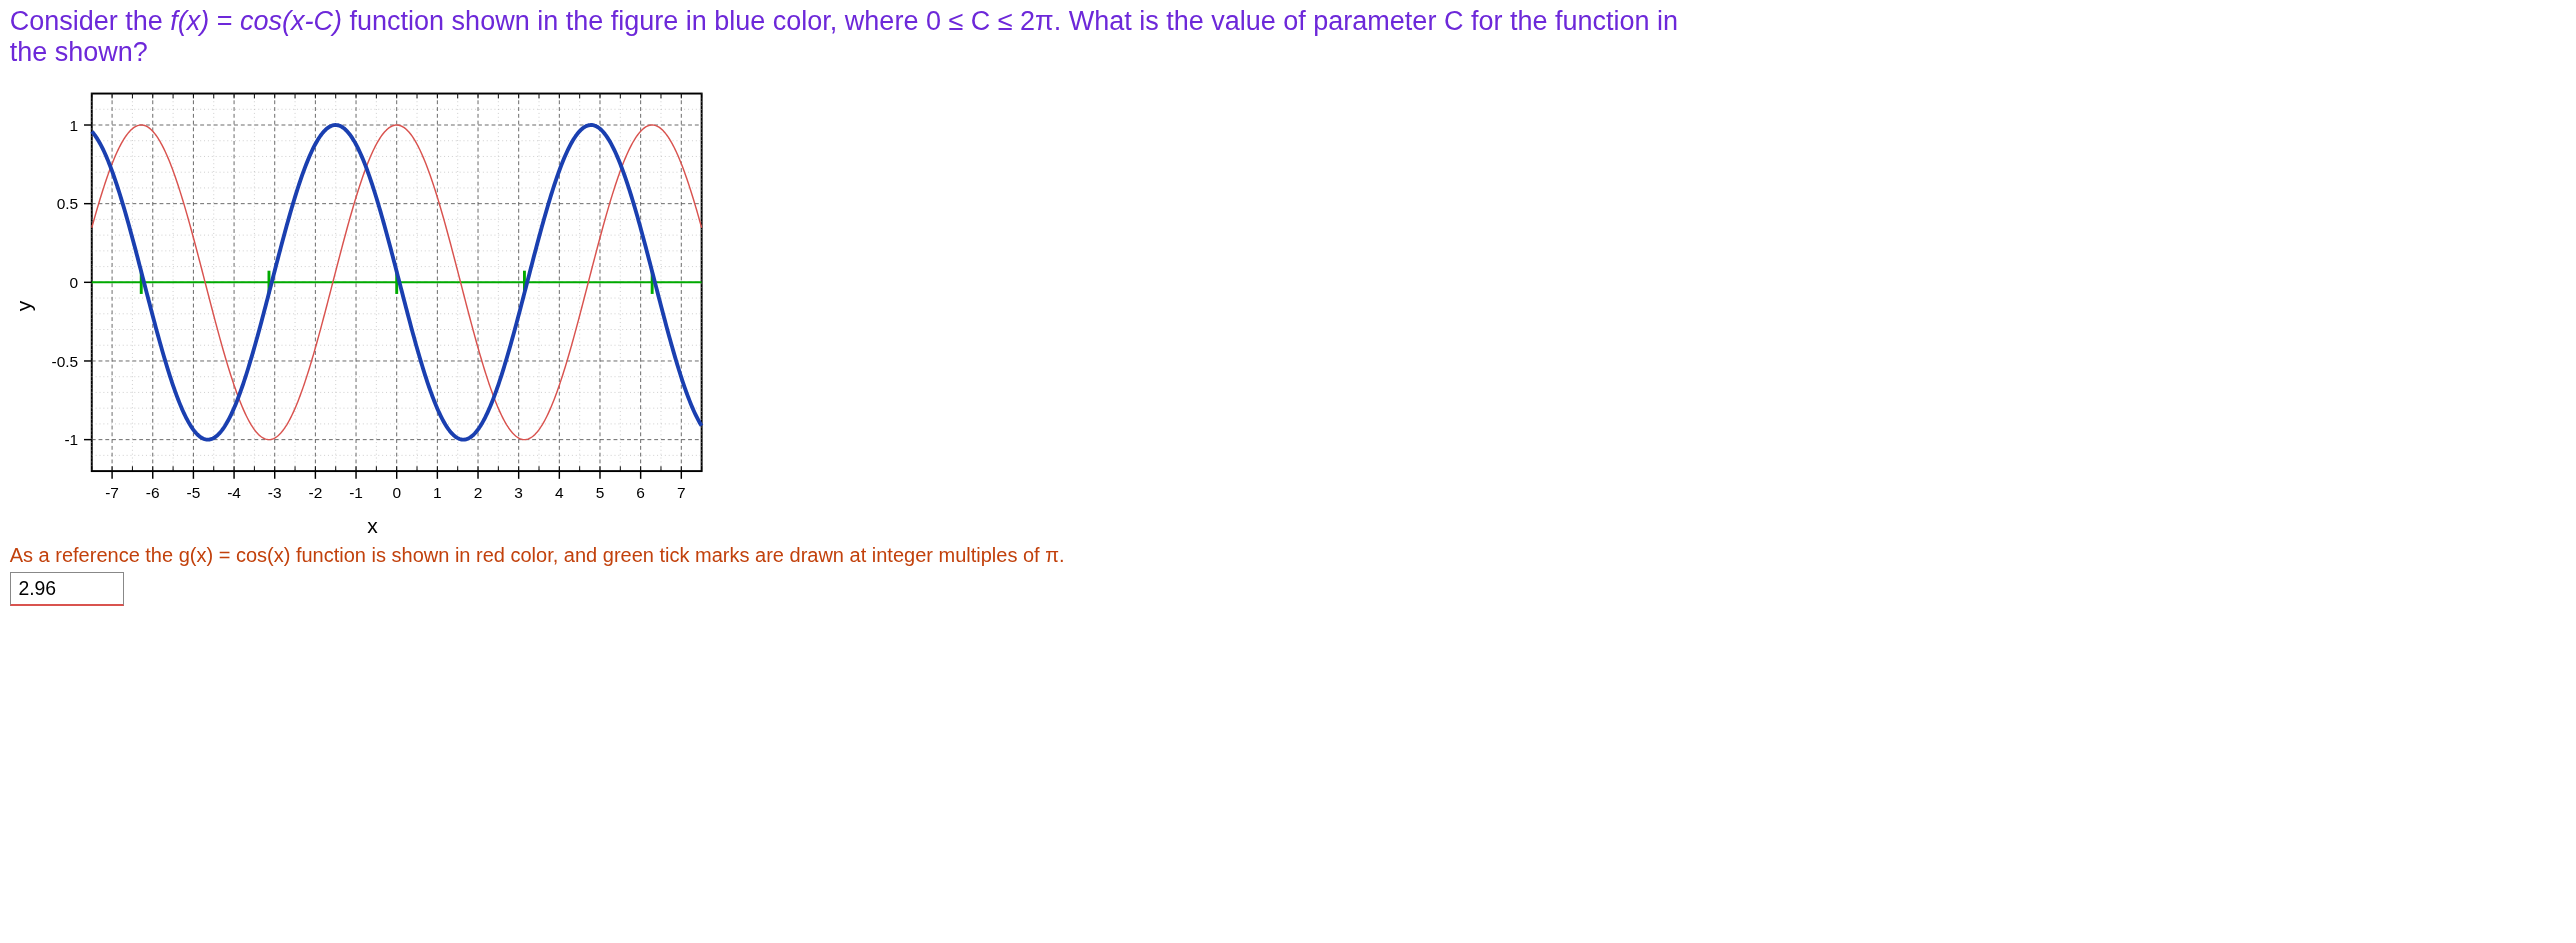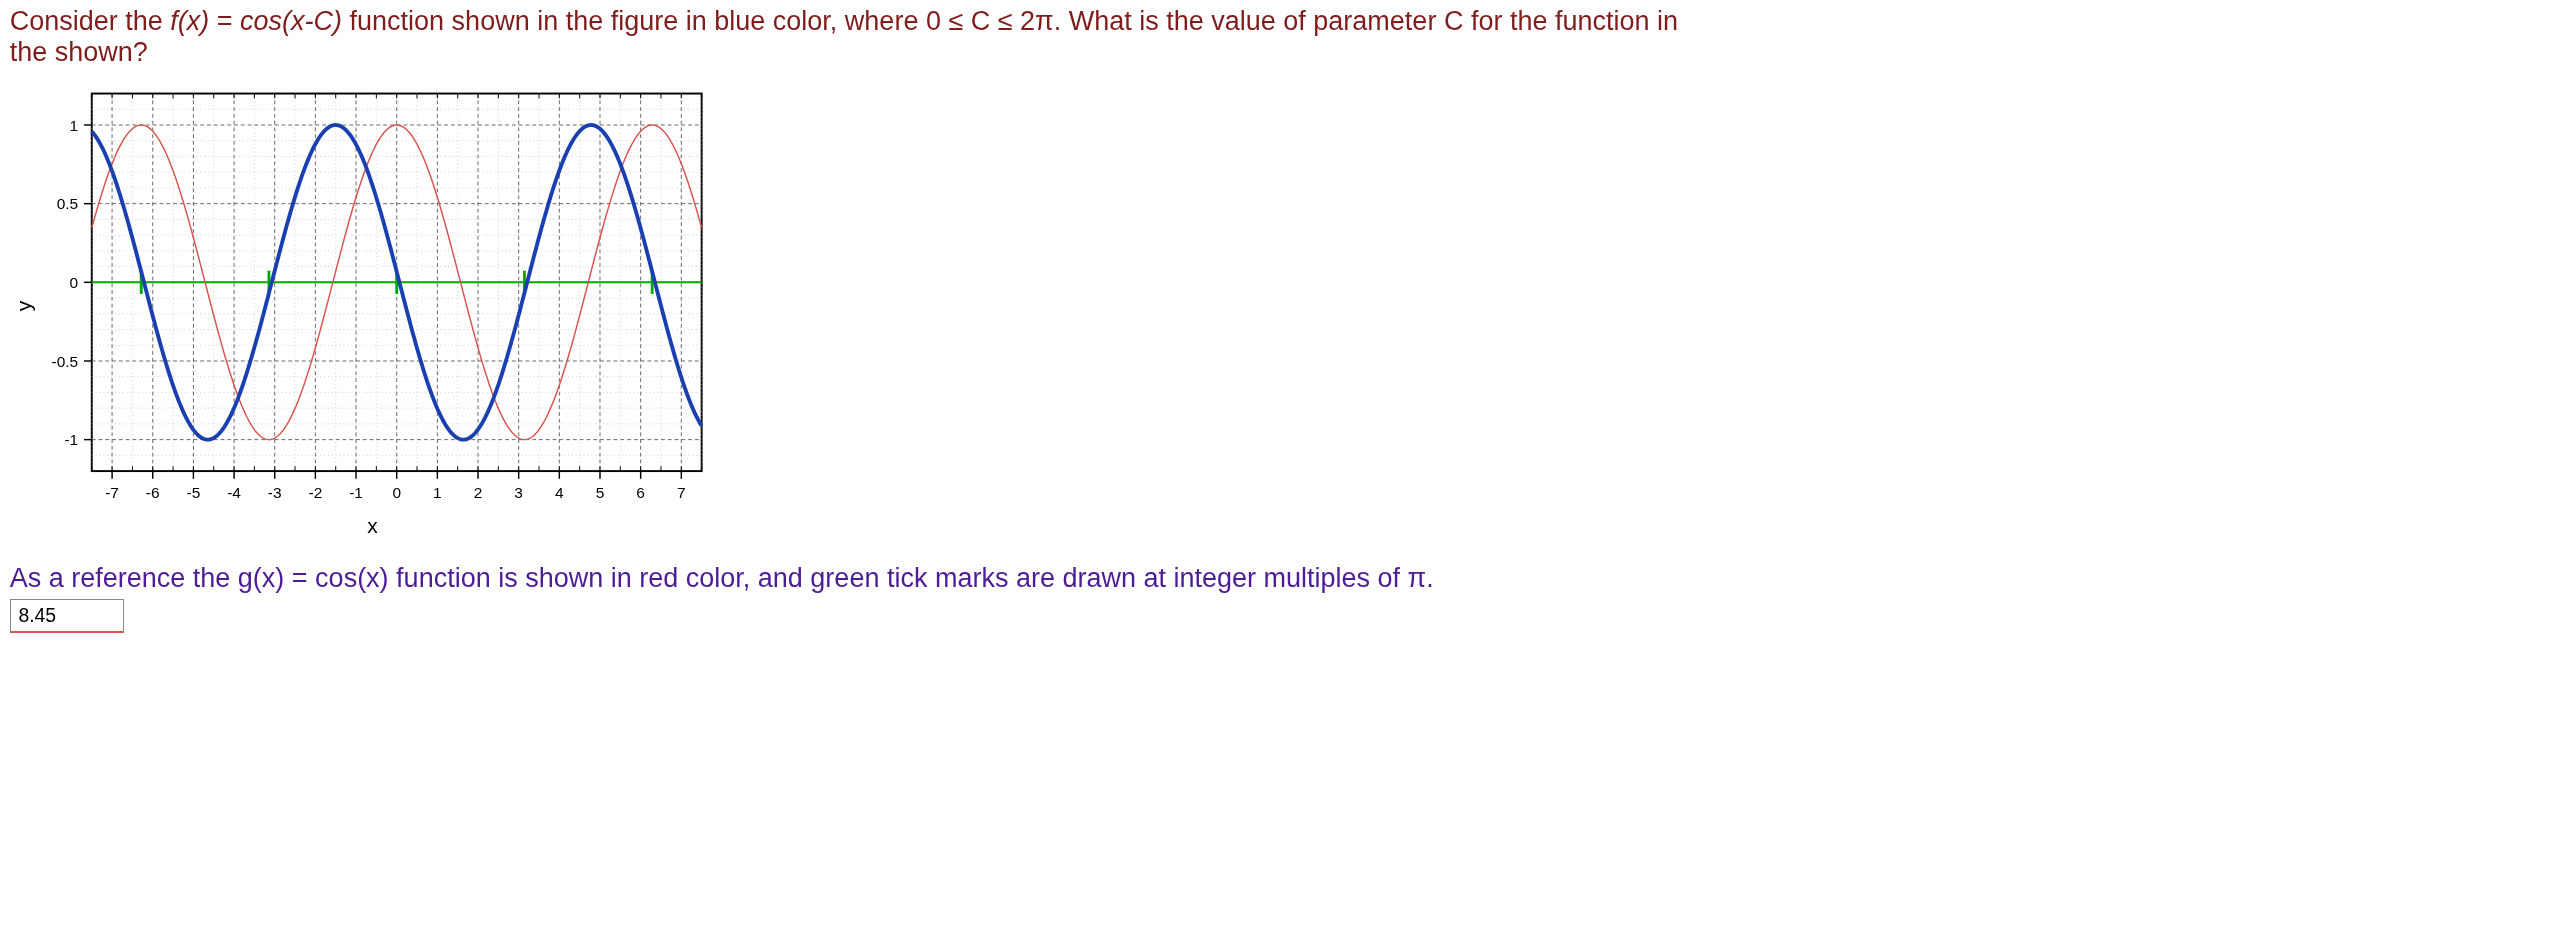--- a/index.html
+++ b/index.html
@@ -1,19 +1,19 @@
 <!DOCTYPE html>
 <html><head>
 <meta charset="utf-8">
 <style>
   html,body{margin:0;padding:0;background:#fff;font-family:Verdana,Geneva,sans-serif;font-size:19.4px;color:#000;}
   .wrap{padding:5.8px 9.7px 9.7px 9.7px;}
-  .prompt{color:#7f1d1d;font-size:27px;line-height:1.15;margin:0 0 5.8px 0;}
+  .prompt{color:#6d28d9;font-size:27px;line-height:1.15;margin:0 0 5.8px 0;}
   .prompt .ital{font-style:italic;}
-  .note{color:#4c1d95;font-size:27px;margin-top:25px;}
+  .note{color:#c2410c;font-size:20px;margin-top:6px;}
   .answer-box{border:1px solid #888;padding:3.9px 7.7px;display:inline-block;font-size:19.4px;margin-top:5.8px;min-width:97px;border-bottom:2.9px solid #d9534f;}
   .chart-area{display:flex;align-items:center;margin-left:9.7px;}
   .ylabel{font-size:21px;transform:rotate(-90deg);transform-origin:center;color:#000;margin-right:-5.8px;}
   .xlabel{text-align:center;font-size:21px;margin-top:3.9px;}
   svg{display:block;}
   .tick-label{font-family:Verdana,sans-serif;font-size:16px;fill:#000;}
 </style>
 </head>
 <body>
 <div class="wrap">
@@ -195,16 +195,16 @@
           <line x1="700" y1="20" x2="700" y2="25" stroke="#000" stroke-width="1"></line>
           <line x1="700" y1="410" x2="700" y2="405" stroke="#000" stroke-width="1"></line>
         </svg>
     <div class="xlabel">x</div>
   </div>
 </div>
 
 <div class="note">
   <span>As a reference the </span><span class="ital">g(x)</span><span> = </span><span class="ital">cos(x)</span><span> function is shown in red color, and green tick marks are drawn at integer multiples of π.</span>
 </div>
-<div class="answer-box">8.45</div>
+<div class="answer-box">2.96</div>
 
 </div>
 
 
 </body></html>

